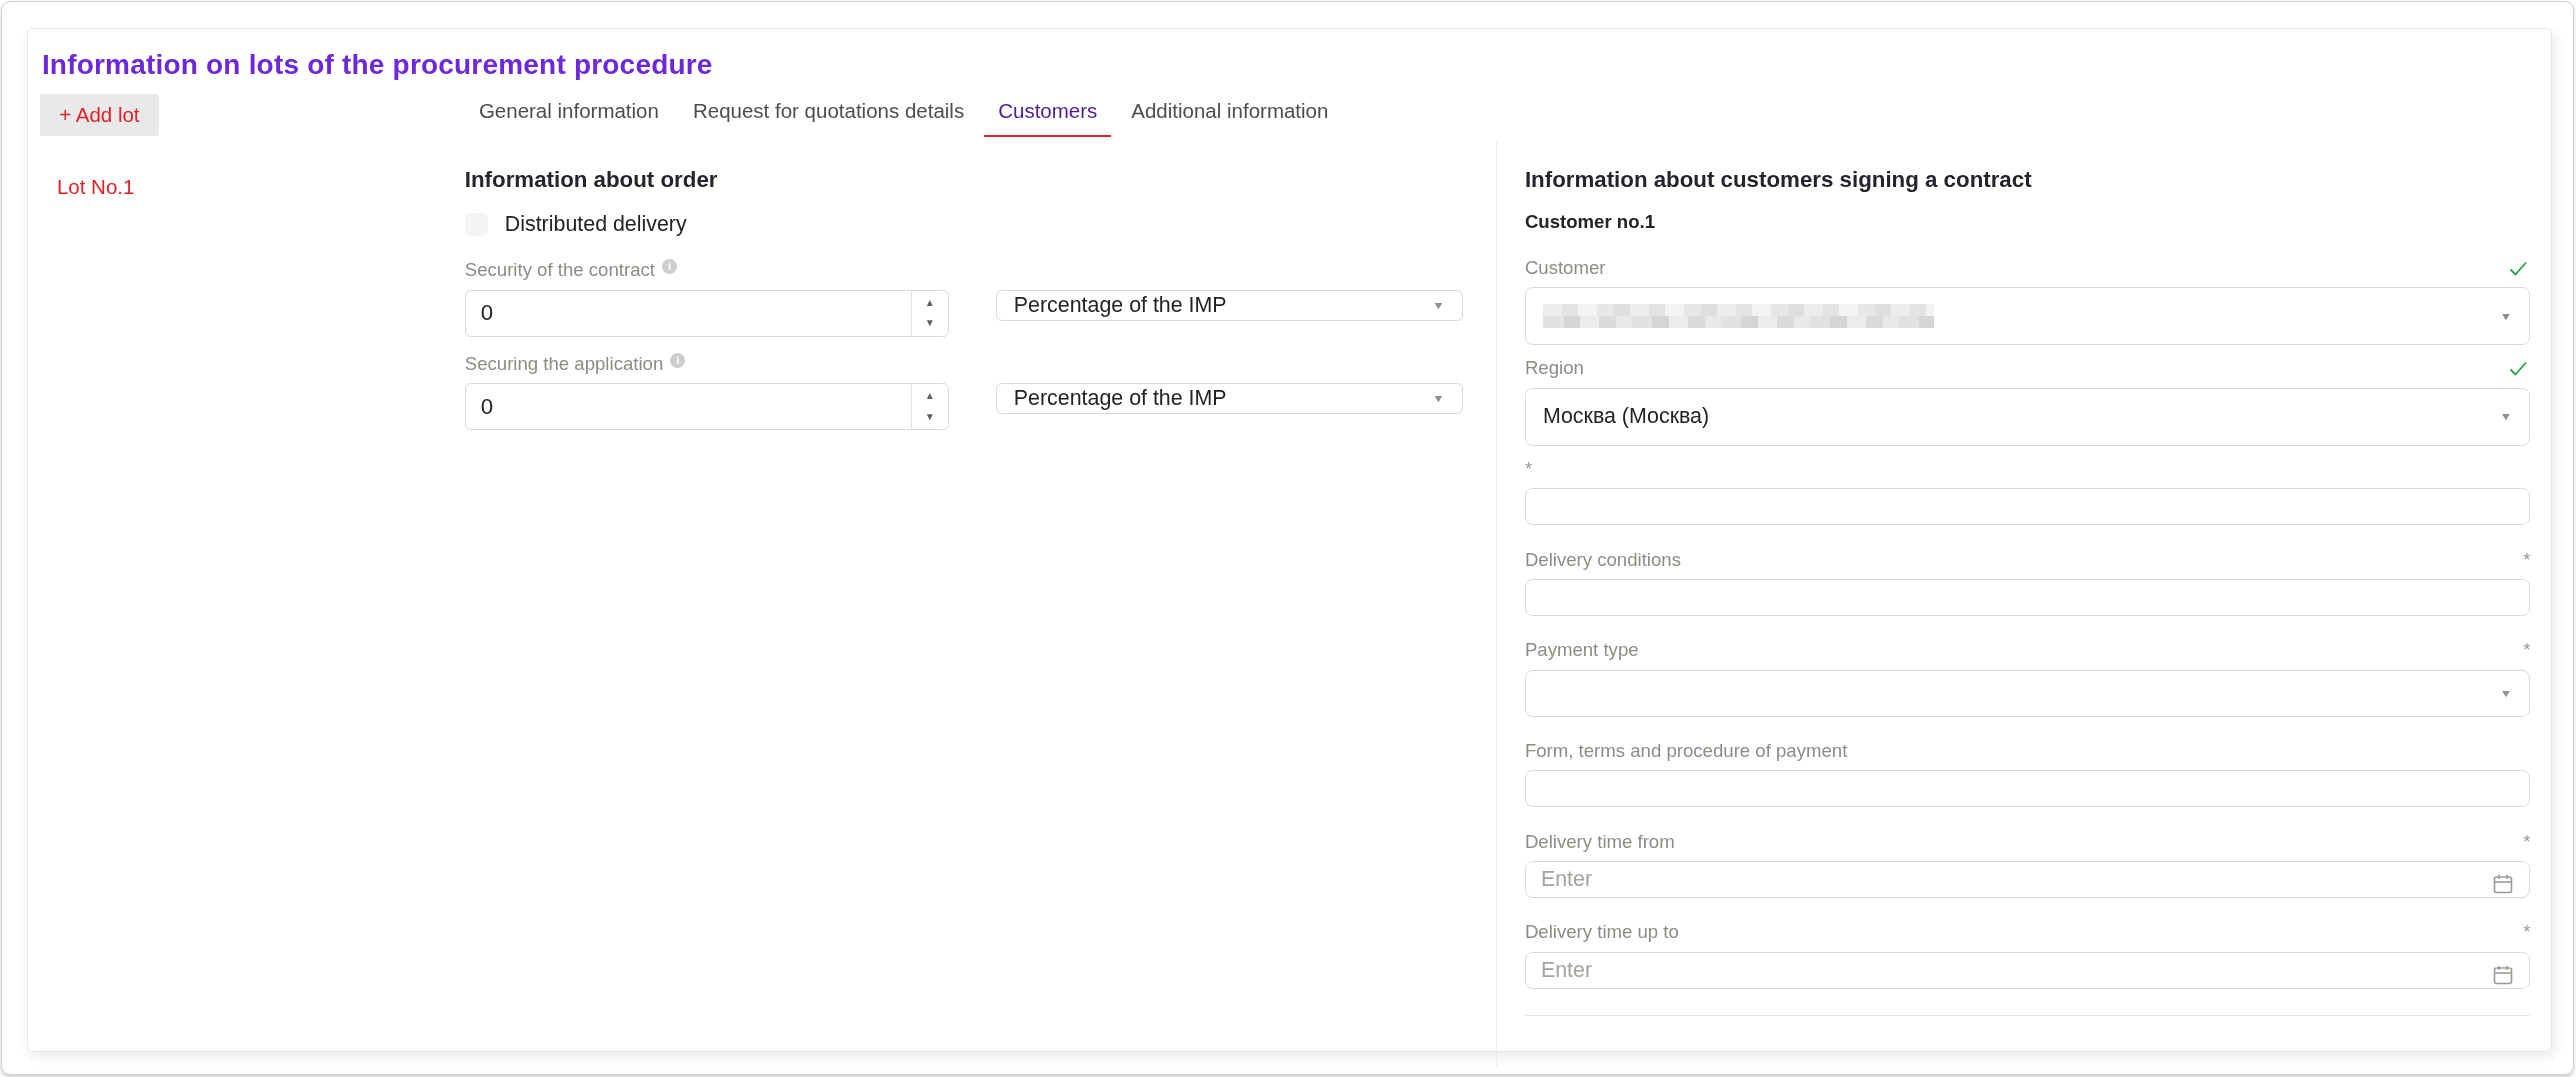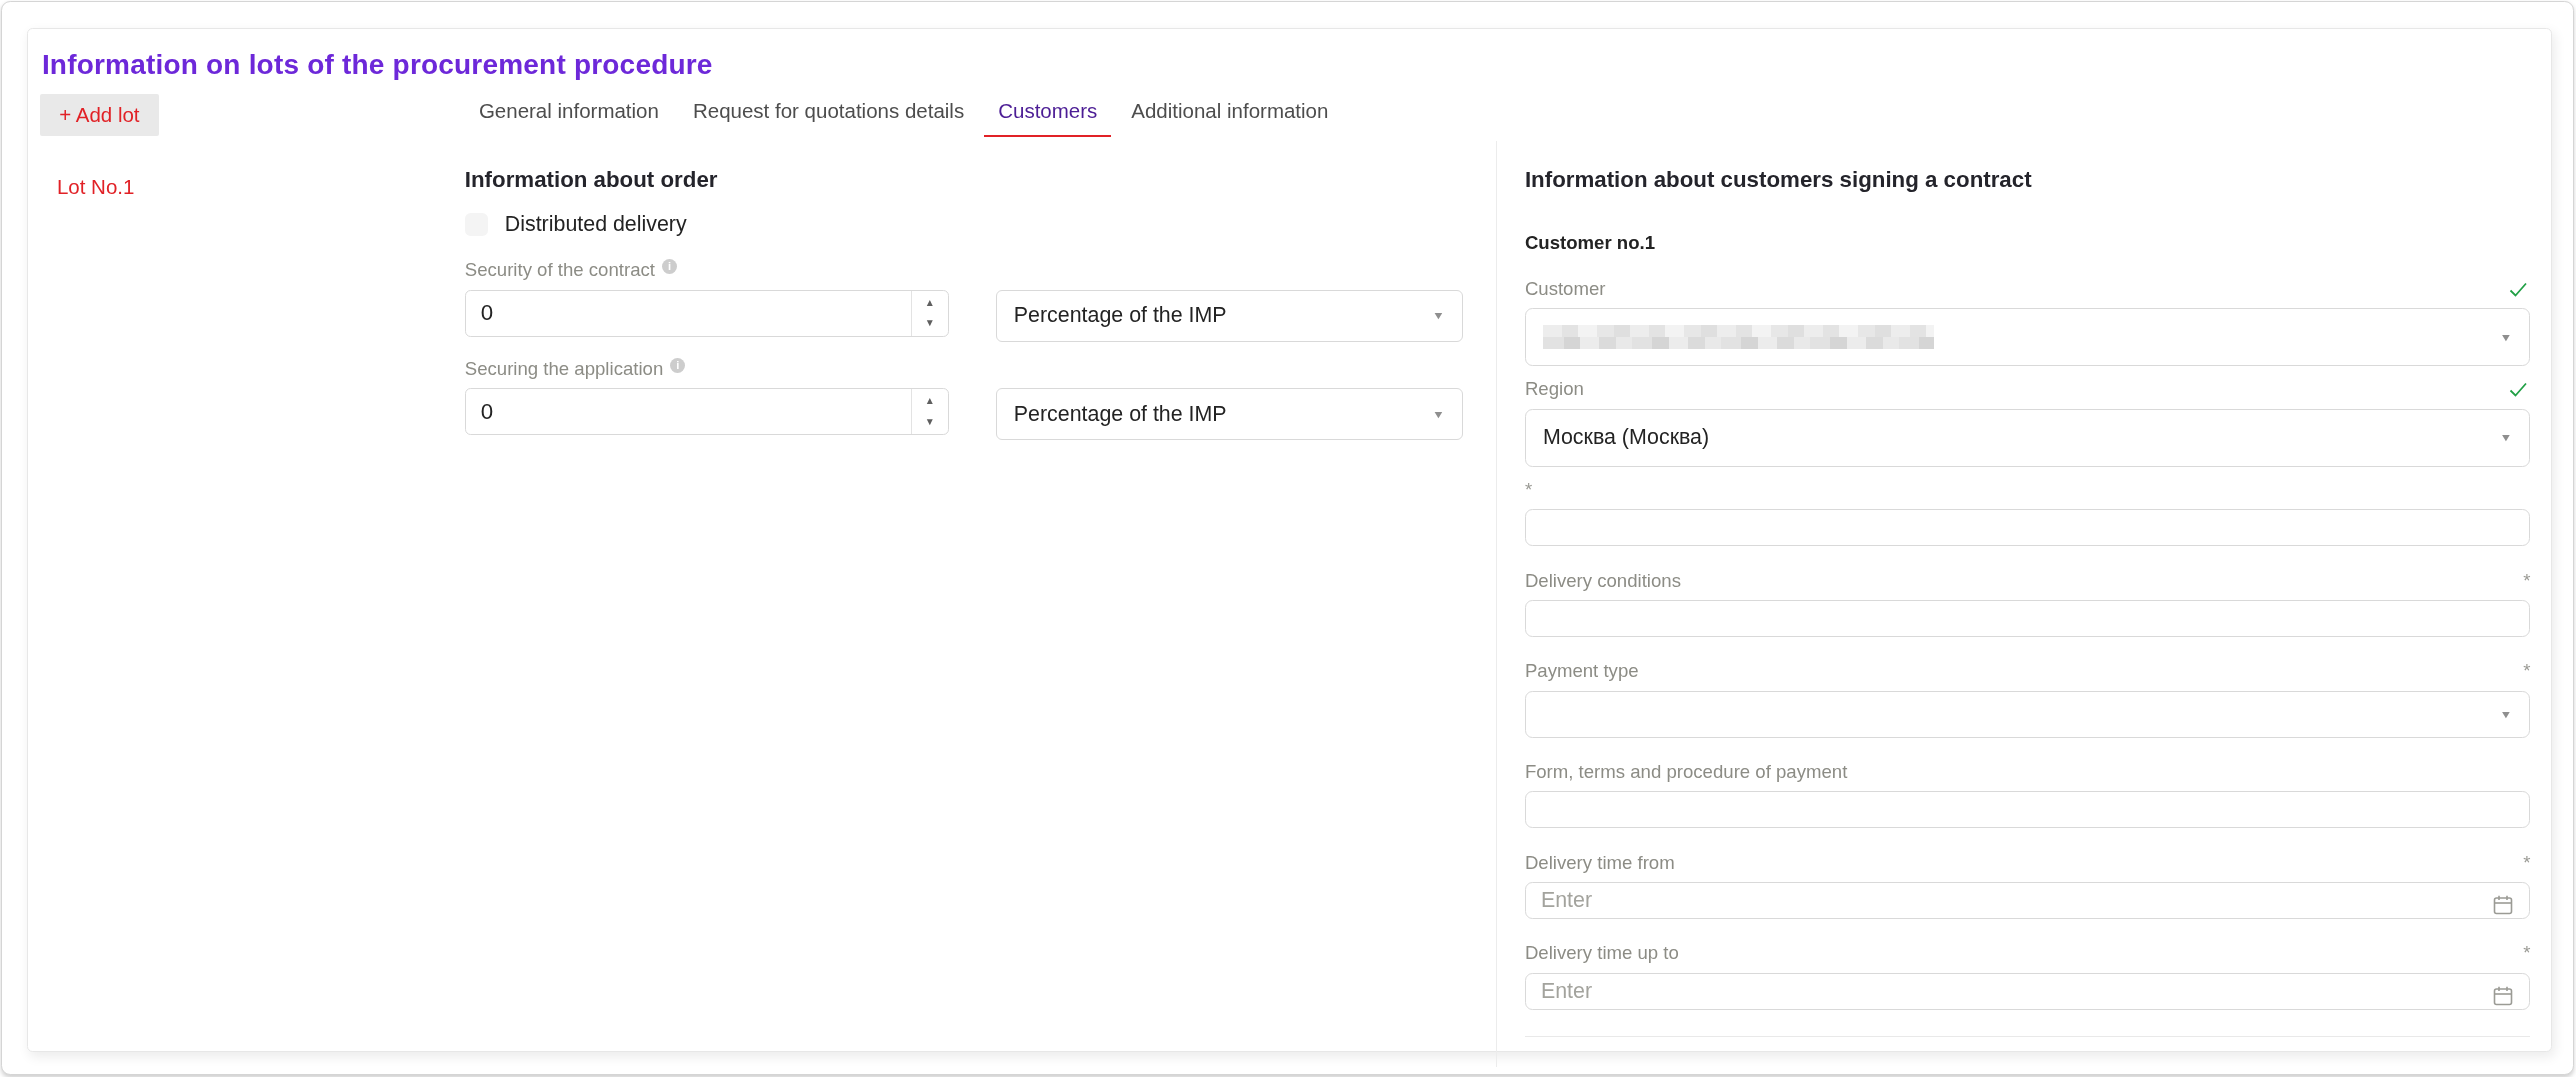--- a/index.html
+++ b/index.html
@@ -57,29 +57,29 @@
     flex:1; min-width:0; border:none; outline:none; background:transparent;
     font-size:22.3px; color:#232323; padding:0 0 0 15px; font-family:inherit;
   }
   .spinner {
     width:37px; flex:none; border-left:0.9px solid #e3e3e3;
     display:flex; flex-direction:column; align-items:center; justify-content:center; gap:10.2px;
   }
   .spin-btn { font-size:10.2px; color:#5f5f5f; line-height:1; cursor:pointer; }
 
   .select {
-    height:52px; border:0.9px solid #d9d9d9; border-radius:6px; background:#fff;
+    height:31px; border:0.9px solid #d9d9d9; border-radius:6px; background:#fff;
     display:flex; align-items:center; justify-content:space-between;
     padding:0 17px; font-size:21.4px; color:#232323; cursor:pointer;
   }
   .select.unit { width:467px; }
   .caret { font-size:13px; color:#8f8f8f; transform:scaleY(.8); }
 
   .customers-col { flex:1; padding:26px 20.5px 0 28px; }
-  .customer-no { font-size:18.6px; font-weight:700; color:#232323; margin:39px 0 0; }
+  .customer-no { font-size:18.6px; font-weight:700; color:#232323; margin:18px 0 0; }
   .group { margin-top:22.3px; }
   .group.tight { margin-top:11.2px; }
   .label-row { display:flex; align-items:center; justify-content:space-between; margin-bottom:7.4px; min-height:24px; }
   .req { color:#9a9a94; font-size:18.6px; }
   .select-lg { height:58px; border-radius:7.4px; }
   .text-input {
     display:block; width:100%; height:37px; border:0.9px solid #d9d9d9; border-radius:7.4px;
     font-size:21.4px; color:#232323; padding:0 15px; outline:none; font-family:inherit; background:#fff;
   }
   .text-input::placeholder { color:#a3a39d; }

